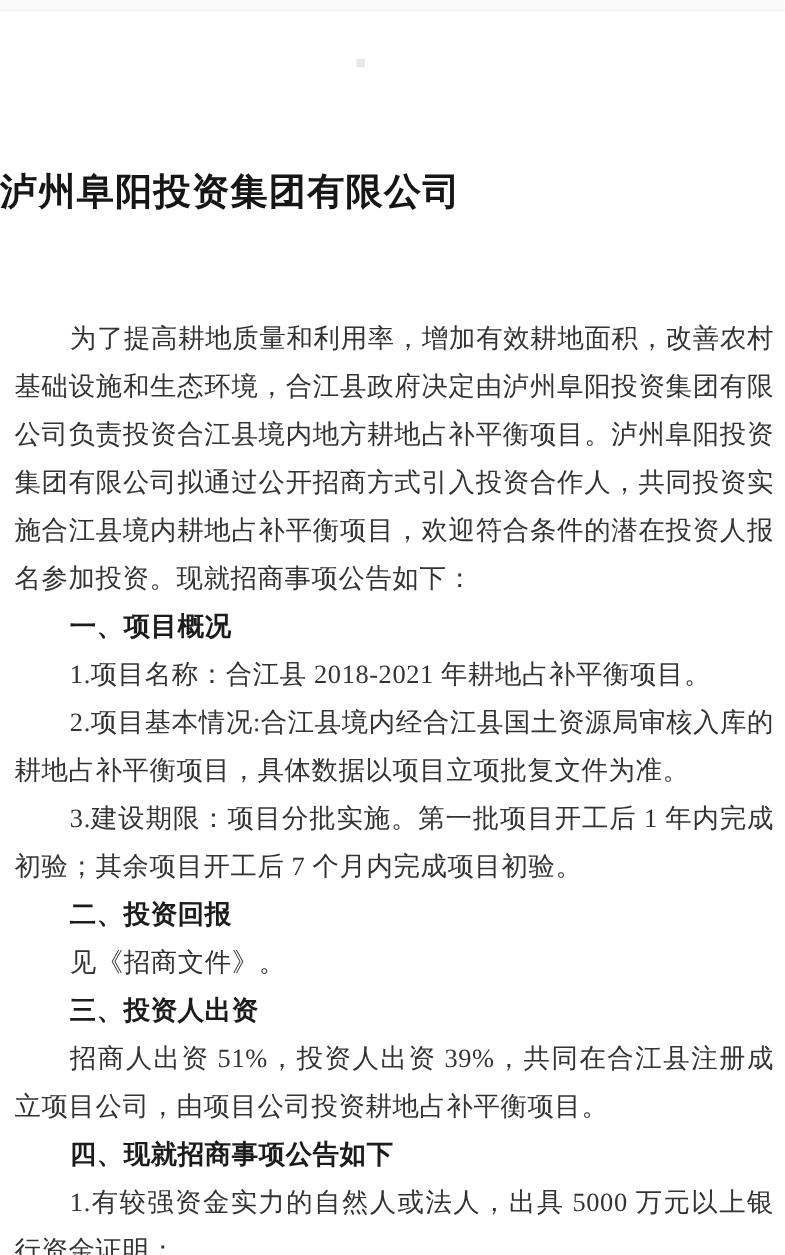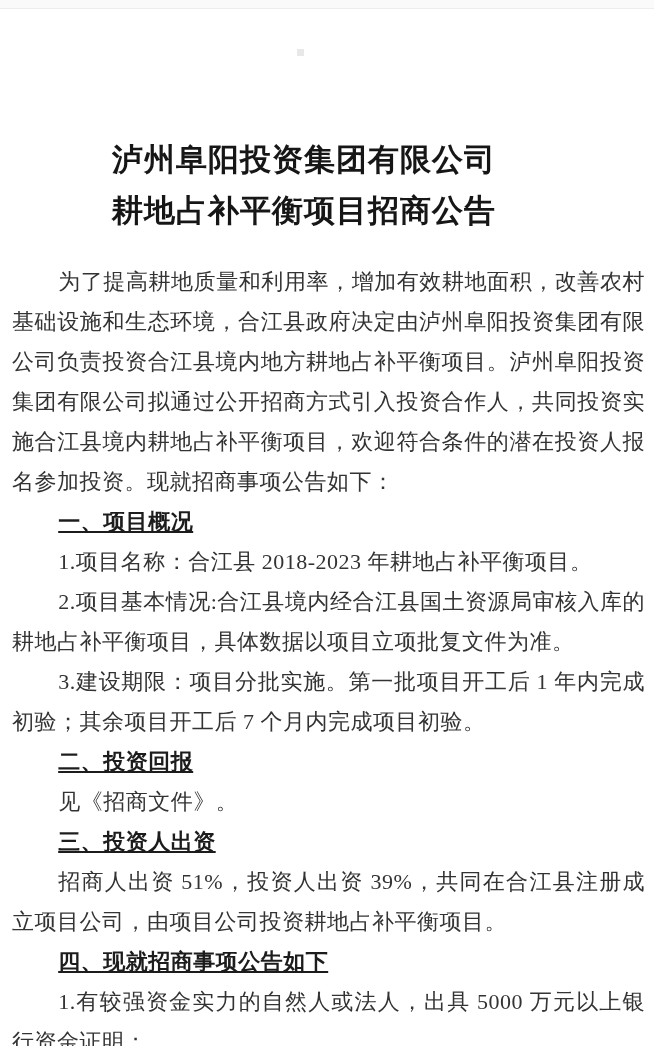--- a/index.html
+++ b/index.html
@@ -31,21 +31,21 @@
     width: 7px;
     height: 7px;
     background: #d8d8d8;
     opacity: 0.6;
   }
   .title-block {
     position: absolute;
     top: 134px;
     left: 0;
     width: 608px;
-    text-align: center;
+    text-align: left;
     font-weight: bold;
     font-size: 31px;
     line-height: 51px;
     letter-spacing: 1px;
     color: #161616;
   }
   .body-block {
     position: absolute;
     top: 262px;
     left: 0;
@@ -61,40 +61,38 @@
   }
   .para {
     margin: 0;
     text-indent: 2.1em;
   }
   .heading {
     margin: 0;
     text-indent: 2.1em;
     font-weight: bold;
     color: #1c1c1c;
-    text-decoration: underline;
   }
 </style>
 </head>
 <body>
 
 <div class="page">
 
   <div class="scan-edge"></div>
   <div class="speck"></div>
 
   <div class="title-block">
     <div>泸州阜阳投资集团有限公司</div>
-    <div>耕地占补平衡项目招商公告</div>
   </div>
 
   <div class="body-block">
     <p class="para">为了提高耕地质量和利用率，增加有效耕地面积，改善农村基础设施和生态环境，合江县政府决定由泸州阜阳投资集团有限公司负责投资合江县境内地方耕地占补平衡项目。泸州阜阳投资集团有限公司拟通过公开招商方式引入投资合作人，共同投资实施合江县境内耕地占补平衡项目，欢迎符合条件的潜在投资人报名参加投资。现就招商事项公告如下：</p>
     <p class="heading">一、项目概况</p>
-    <p class="para">1.项目名称：合江县 2018-2023 年耕地占补平衡项目。</p>
+    <p class="para">1.项目名称：合江县 2018-2021 年耕地占补平衡项目。</p>
     <p class="para">2.项目基本情况:合江县境内经合江县国土资源局审核入库的耕地占补平衡项目，具体数据以项目立项批复文件为准。</p>
     <p class="para">3.建设期限：项目分批实施。第一批项目开工后 1 年内完成初验；其余项目开工后 7 个月内完成项目初验。</p>
     <p class="heading">二、投资回报</p>
     <p class="para">见《招商文件》。</p>
     <p class="heading">三、投资人出资</p>
     <p class="para">招商人出资 51%，投资人出资 39%，共同在合江县注册成立项目公司，由项目公司投资耕地占补平衡项目。</p>
     <p class="heading">四、现就招商事项公告如下</p>
     <p class="para">1.有较强资金实力的自然人或法人，出具 5000 万元以上银行资金证明；</p>
   </div>
 

